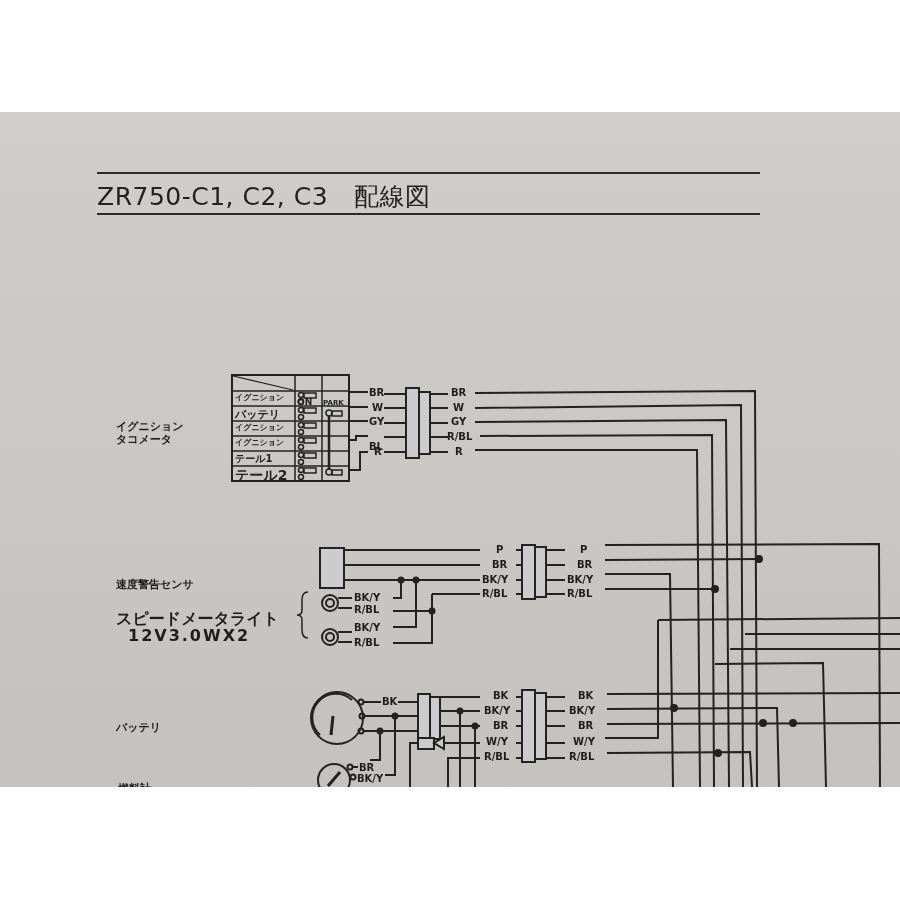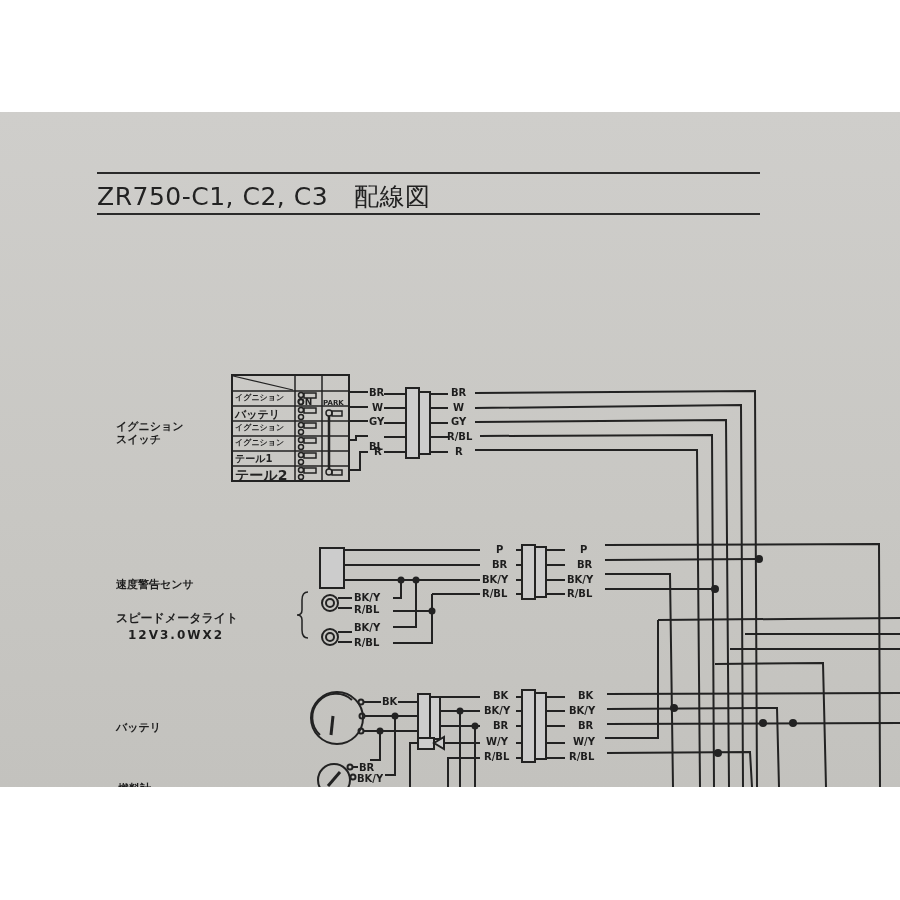--- a/index.html
+++ b/index.html
@@ -22,24 +22,24 @@
 <div class="page"></div>
 
 <div class="rule" style="top:172px;width:663px;"></div>
 <div class="title">
   <span>ZR750-C1, C2, C3</span><span class="jp">配線図</span>
 </div>
 <div class="rule" style="top:213px;width:663px;"></div>
 
 <div class="lbl" style="left:116px;top:420px;">
   <div>イグニション</div>
-  <div>スイッチ</div>
+  <div>タコメータ</div>
 </div>
 <div class="lbl" style="left:116px;top:578px;">速度警告センサ</div>
-<div class="lbl" style="left:116px;top:610px;font-size:12px;line-height:17px;">
+<div class="lbl" style="left:116px;top:610px;font-size:16px;line-height:17px;">
   <div>スピードメータライト</div>
   <div style="letter-spacing:2px;margin-left:12px;">12V3.0WX2</div>
 </div>
 <div class="lbl" style="left:116px;top:721px;">バッテリ</div>
 <div class="lbl" style="left:118px;top:782px;height:5px;overflow:hidden;">燃料計</div>
 
 <div class="sw-table">
   <svg width="115" height="104">
     <line x1="0" y1="0" x2="60" y2="14" stroke="#222" stroke-width="1.2"></line>
     <line x1="62" y1="0" x2="62" y2="104" stroke="#222" stroke-width="1.5"></line>

